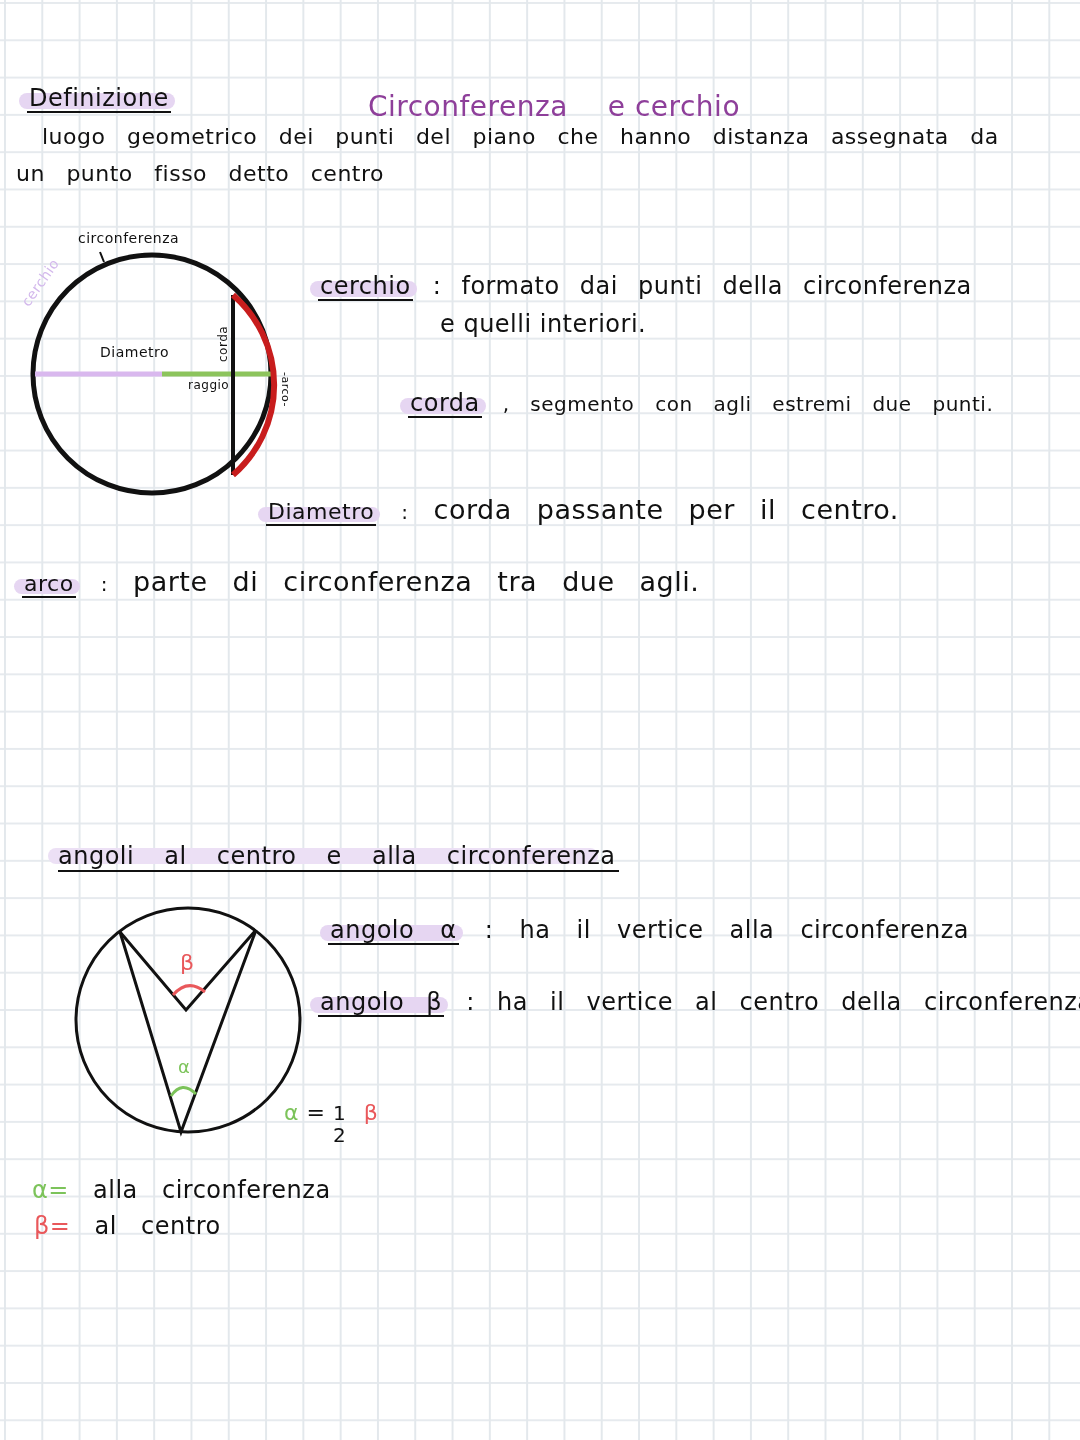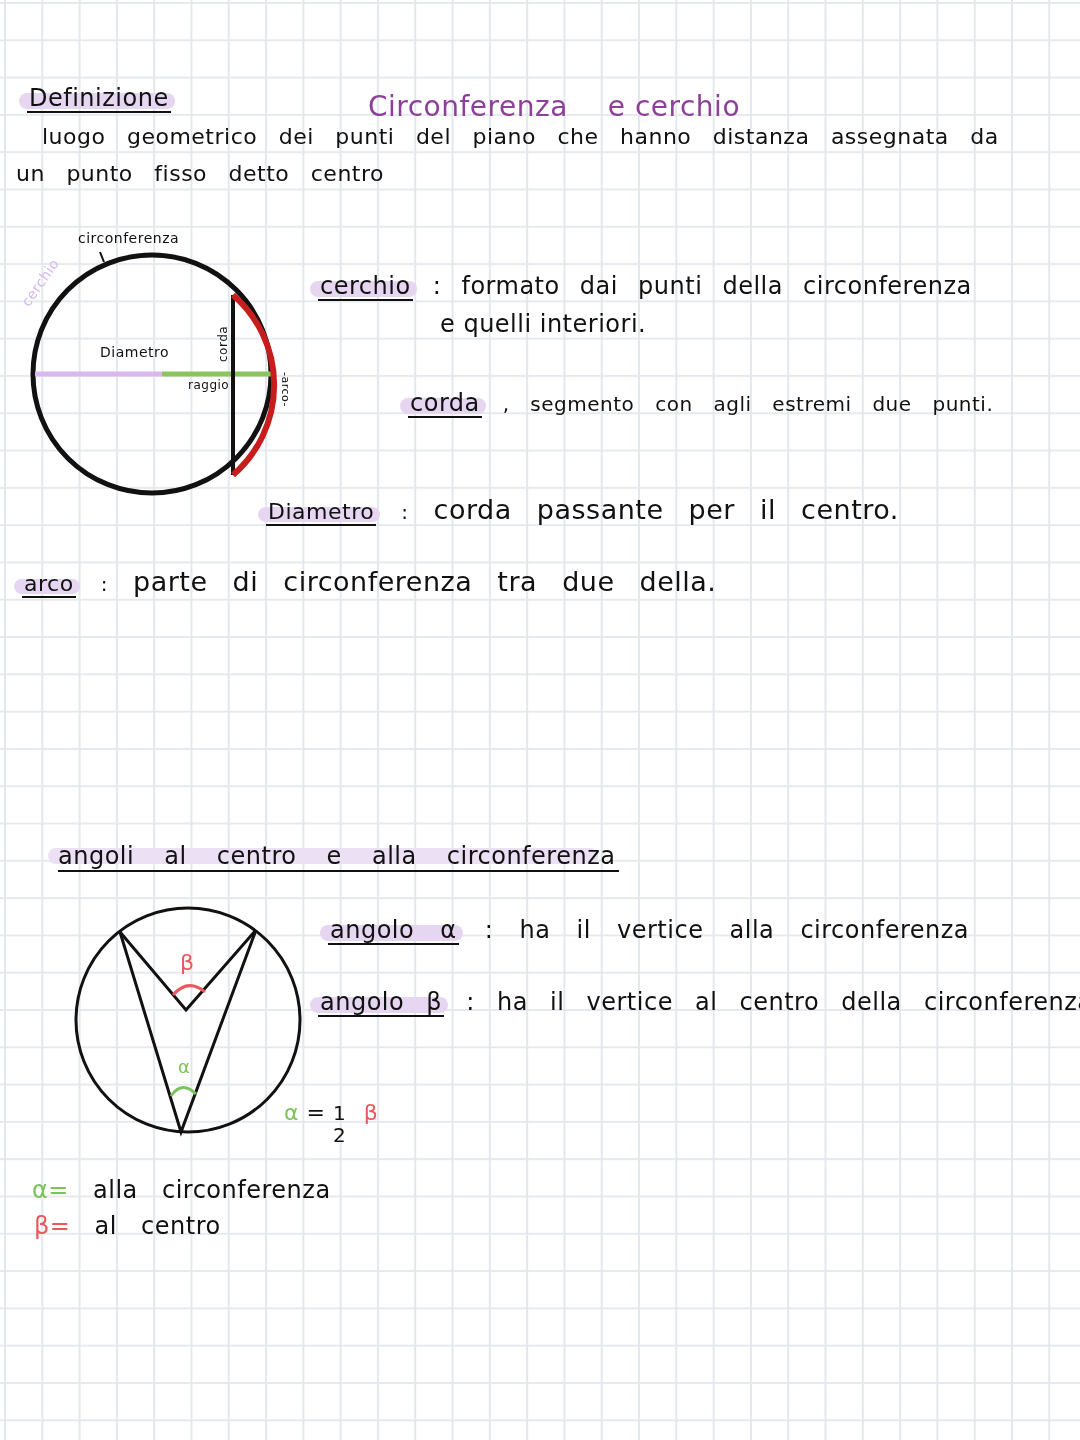--- a/index.html
+++ b/index.html
@@ -78,21 +78,21 @@
 
 <div class="abs hand t27" style="left:266px; top:494px; word-spacing:16px;">
   <span class="term t22">Diametro</span>
   <span class="t20">:</span>
   <span>corda passante per il centro.</span>
 </div>
 
 <div class="abs hand t27" style="left:22px; top:566px; word-spacing:16px;">
   <span class="term t22">arco</span>
   <span class="t20">:</span>
-  <span>parte di circonferenza tra due della.</span>
+  <span>parte di circonferenza tra due agli.</span>
 </div>
 
 <div class="abs hand t24" style="left:58px; top:842px; word-spacing:22px; border-bottom:2.5px solid #111; padding-right:4px;">
   <span style="position:relative;">angoli al centro e alla circonferenza</span>
 </div>
 <div class="abs" style="left:48px; top:848px; width:550px; height:16px; background:#ece0f5; border-radius:8px; z-index:-1;"></div>
 
 <svg style="left:60px; top:890px;" width="340" height="270" viewBox="0 0 340 270">
   <circle cx="128" cy="130" r="112" fill="none" stroke="#111" stroke-width="3"></circle>
 

